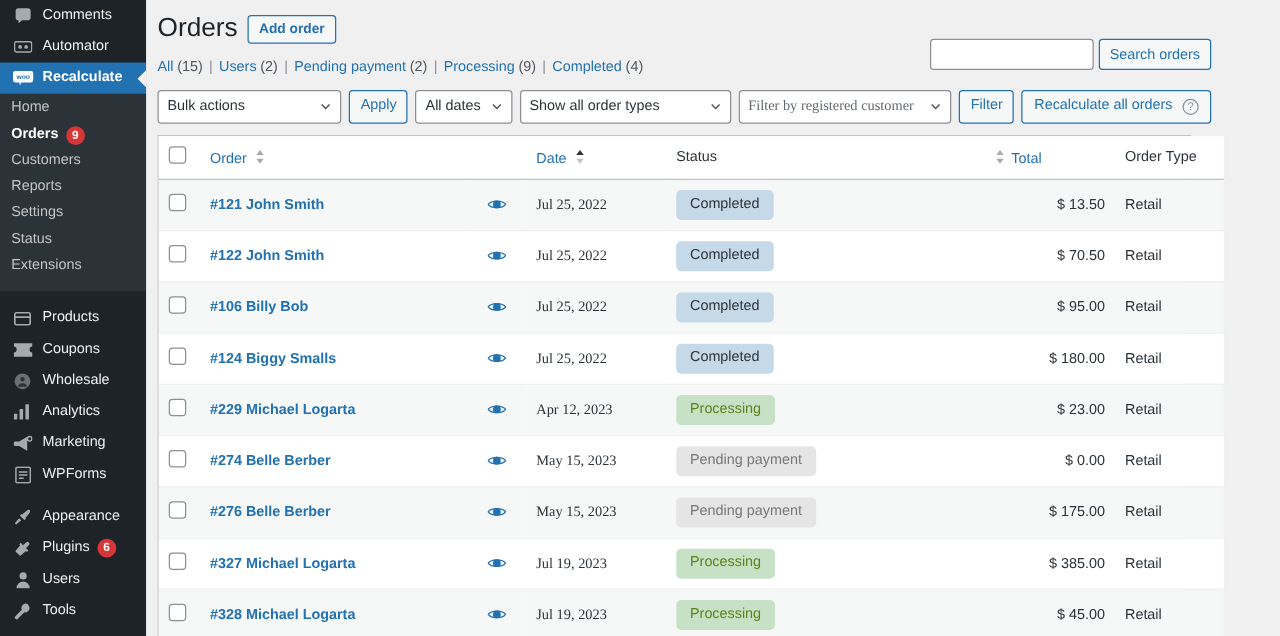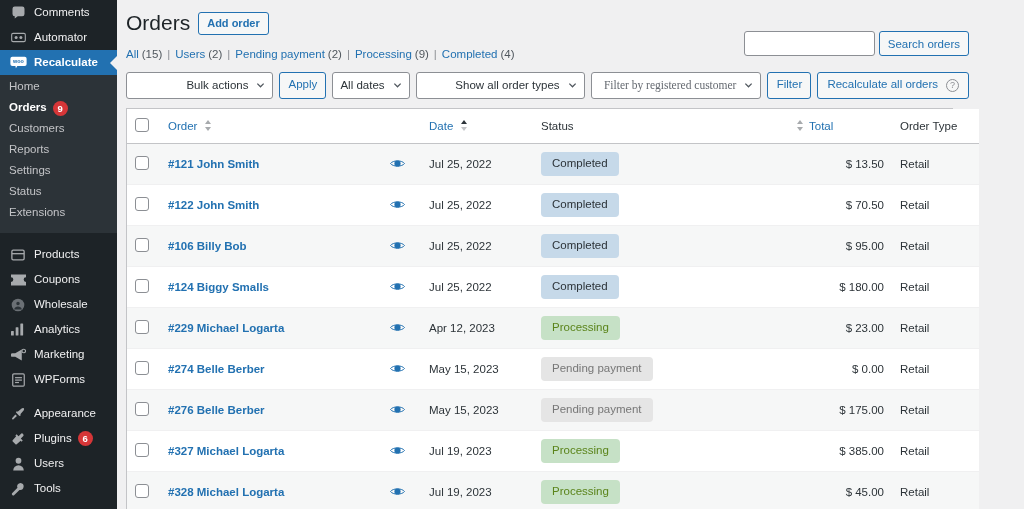--- a/index.html
+++ b/index.html
@@ -132,21 +132,20 @@
     background: #fff;
     border: 1px solid #8c8f94;
     border-radius: 3px;
     color: #2c3338;
     font-size: 11.5px;
     font-family: "Liberation Sans", sans-serif;
     padding: 0 24px 0 7px;
     position: relative;
     display: flex; align-items: center;
     white-space: nowrap;
-    justify-content: flex-end;
   }
   .sel .chev {
     position: absolute; right: 7px; top: 50%;
     transform: translateY(-50%);
     width: 9px; height: 9px;
   }
   .sel.ph { color: #646970; font-family: Liberation Serif, serif; }
   .sel-bulk { width: 155px; }
   .sel-dates { width: 78px; }
   .sel-types { width: 178px; }
@@ -247,21 +246,21 @@
     padding: 0 8px;
     vertical-align: middle;
     border-top: 1px solid #f0f0f1;
     white-space: nowrap;
   }
   table.orders tbody tr:first-child td { border-top: none; }
   td.cell-order a {
     color: #2271b1; text-decoration: none; font-weight: 700;
   }
   td.cell-total { text-align: right; padding-right: 12px; color: #2c3338; }
-  td.cell-date { color: #2c3338; }
+  td.cell-date { color: #2c3338; font-family: Liberation Serif, serif; }
 
   .cbx {
     width: 14px; height: 14px;
     border: 1px solid #8c8f94;
     border-radius: 3px;
     background: #fff;
     display: inline-block;
   }
 
   .status-badge {

